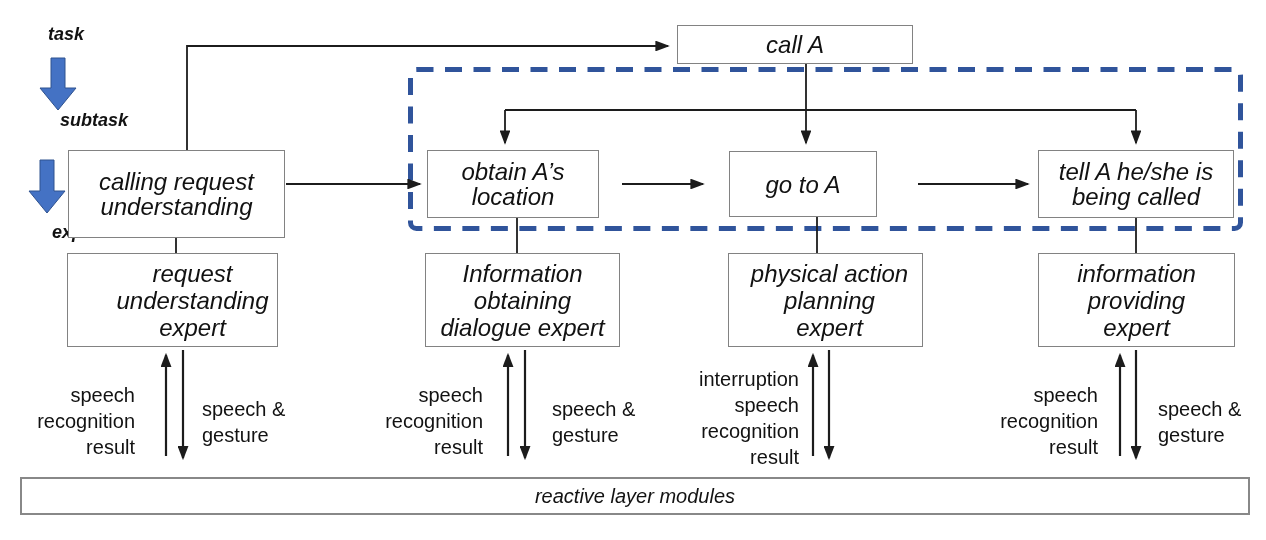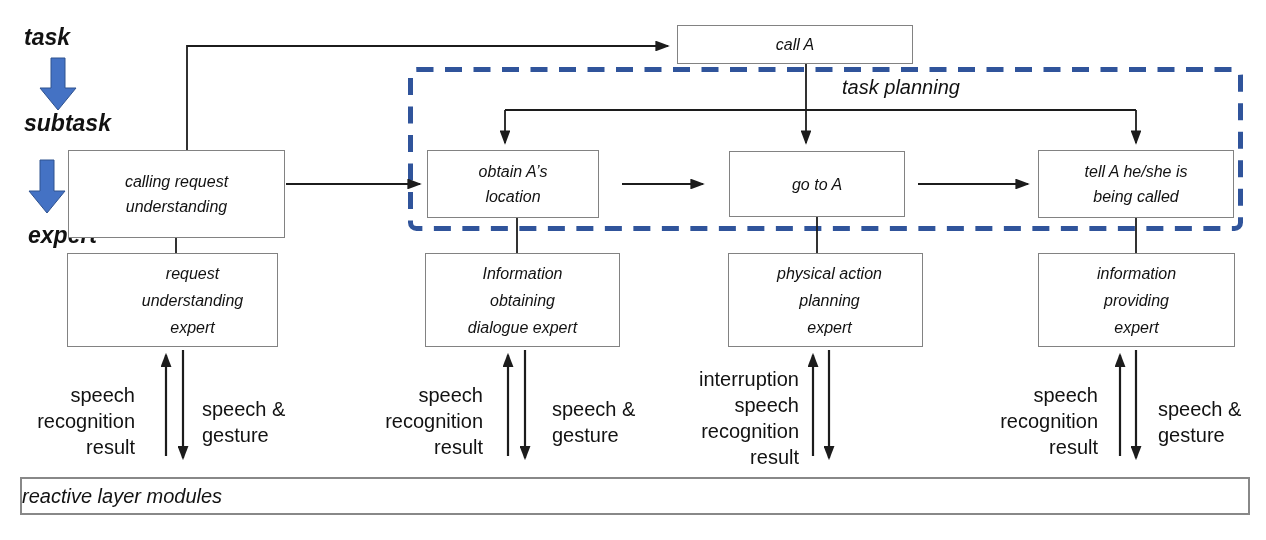--- a/index.html
+++ b/index.html
@@ -4,36 +4,36 @@
 <style>
   html,body { margin:0; padding:0; background:#fff; }
   .stage {
     position:relative; width:1266px; height:540px; background:#ffffff;
     font-family:"Liberation Sans", sans-serif; color:#121212; overflow:hidden;
   }
   .svgLayer { position:absolute; left:0; top:0; width:1266px; height:540px; }
   .box {
     position:absolute; background:#fff; border:1.6px solid #828282;
     display:flex; align-items:center; justify-content:center;
-    text-align:center; font-style:italic; font-size:16px; line-height:25px;
+    text-align:center; font-style:italic; font-size:24px; line-height:25px;
     white-space:pre-line; box-sizing:border-box;
   }
   .expertBox { line-height:27px; }
   .hier {
-    position:absolute; font-weight:bold; font-style:italic; font-size:23px;
+    position:absolute; font-weight:bold; font-style:italic; font-size:18px;margin-left:24px;
   }
   .caption { position:absolute; font-style:italic; font-size:20px; text-align:center; }
   .flow {
     position:absolute; font-size:20px; line-height:26px; white-space:pre-line;
   }
   .flow.in { text-align:right; }
   .bar {
     position:absolute; left:20px; top:477px; width:1230px; height:38px;
     background:#fff; border:2px solid #888; box-sizing:border-box;
-    display:flex; align-items:center; 
+    display:flex; align-items:center; justify-content:center;
     font-style:italic; font-size:20px;
   }
 </style>
 </head>
 <body>
 
 <div class="stage">
 
   <svg class="svgLayer" viewBox="0 0 1266 540" xmlns="http://www.w3.org/2000/svg">
     <defs>
@@ -80,32 +80,31 @@
 
       <path d="M813 456 V355" marker-end="url(#ah2)"></path>
       <path d="M829 350 V458" marker-end="url(#ah2)"></path>
 
       <path d="M1120 456 V355" marker-end="url(#ah2)"></path>
       <path d="M1136 350 V458" marker-end="url(#ah2)"></path>
     </g>
   </svg>
 
   <div class="hier" style="left:24px; top:24px;">task</div>
-  <div class="hier" style="left:24px; top:110px;">subtask</div>
+  <div class="hier" style="left:36px; top:110px;">subtask</div>
   <div class="hier" style="left:28px; top:222px;">expert</div>
 
-  <div class="caption" style="left:831px; top:76px; width:140px;">task planning</div>
 
   <div class="box" style="left:677px; top:25px; width:236px; height:39px;">call A</div>
 
   <div class="box" style="left:68px;  top:150px; width:217px; height:88px;">calling request
 understanding</div>
   <div class="box" style="left:427px; top:150px; width:172px; height:68px;">obtain A’s
 location</div>
-  <div class="box" style="left:729px; top:151px; width:176px; height:66px;">go to A</div>
+  <div class="box" style="left:729px; top:151px; width:148px; height:66px;">go to A</div>
   <div class="box" style="left:1038px; top:150px; width:196px; height:68px;font-style:italic;">tell A he/she is
 being called</div>
 
   <div class="box expertBox" style="left:67px; top:253px; width:211px; height:94px;padding-left:40px;">request
 understanding
 expert</div>
   <div class="box expertBox" style="left:425px; top:253px; width:195px; height:94px;">Information
 obtaining
 dialogue expert</div>
   <div class="box expertBox" style="left:728px; top:253px; width:195px; height:94px;padding-left:8px;">physical action

